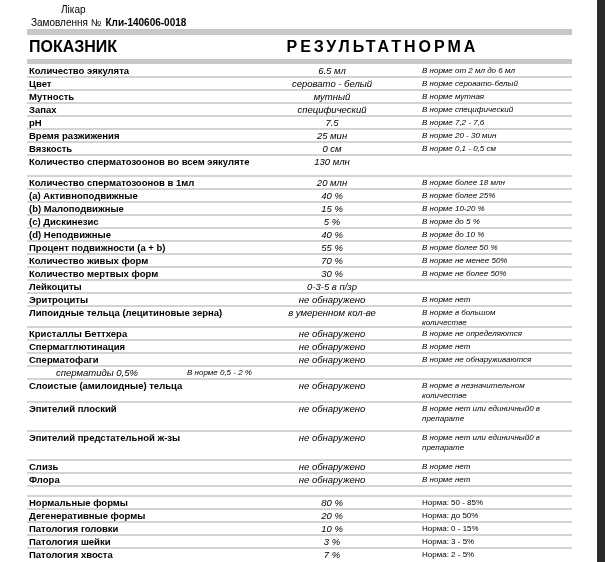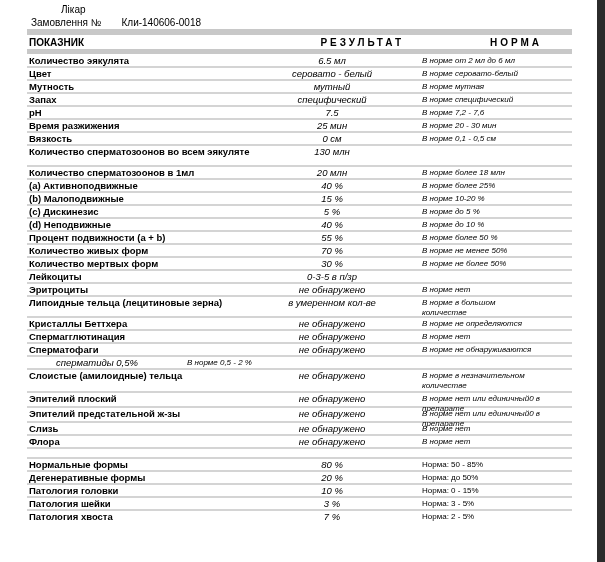--- a/index.html
+++ b/index.html
@@ -16,42 +16,42 @@
     }
     .doc-header { position: absolute; left: 0; top: 0; width: 597px; }
     .doctor-label {
       position: absolute; left: 61px; top: 4px;
       font-size: 10px;
     }
     .order-line {
       position: absolute; left: 31px; top: 17px;
       font-size: 10px; white-space: nowrap;
     }
-    .order-line .order-num { font-weight: normal; margin-left: 20px; }
+    .order-line .order-num { font-weight: bold; margin-left: 4px; }
 
     .table-wrap { position: absolute; left: 27px; top: 29px; width: 545px; }
     .head-band { height: 6px; background: #c8c8c8; }
     .head-row {
-      height: 14px; display: flex; align-items: center;
-      font-size: 10px; font-weight: bold;
+      height: 24px; display: flex; align-items: center;
+      font-size: 16px; font-weight: bold;
     }
     .head-row .c1 { width: 235px; padding-left: 2px; }
     .head-row .c2 { width: 140px; text-align: right; letter-spacing: 3px; }
-    .head-row .c3 { flex: 1; text-align: right; letter-spacing: 3px; padding-right: 30px; }
+    .head-row .c3 { flex: 1; text-align: left; letter-spacing: 3px; padding-right: 30px; }
     .head-band2 { height: 5px; background: #c8c8c8; margin-bottom: 1px; }
 
     .row {
       display: flex; border-bottom: 2px solid #d4d4d4;
       font-size: 9.5px; line-height: 11px; min-height: 10px;
       box-sizing: border-box;
     }
     .row .c1 { width: 235px; padding-left: 2px; font-weight: bold; box-sizing: border-box; }
     .row .c2 { width: 120px; text-align: center; font-style: italic; padding-left: 10px; }
     .row .c3 { flex: 1; font-style: italic; font-size: 8px; padding-left: 30px; line-height: 10px; padding-top: 1px; padding-right: 30px; }
-    .row.tall { height: 15px; }
+    .row.tall { height: 29px; }
     .row.tall2 { height: 21px; }
     .row.section .c1 { font-weight: normal; }
     .row.norm .c3 { font-style: normal; }
     .row.last { border-bottom: none; }
   </style>
 </head>
 <body>
 
 <div class="right-edge"></div>
 

